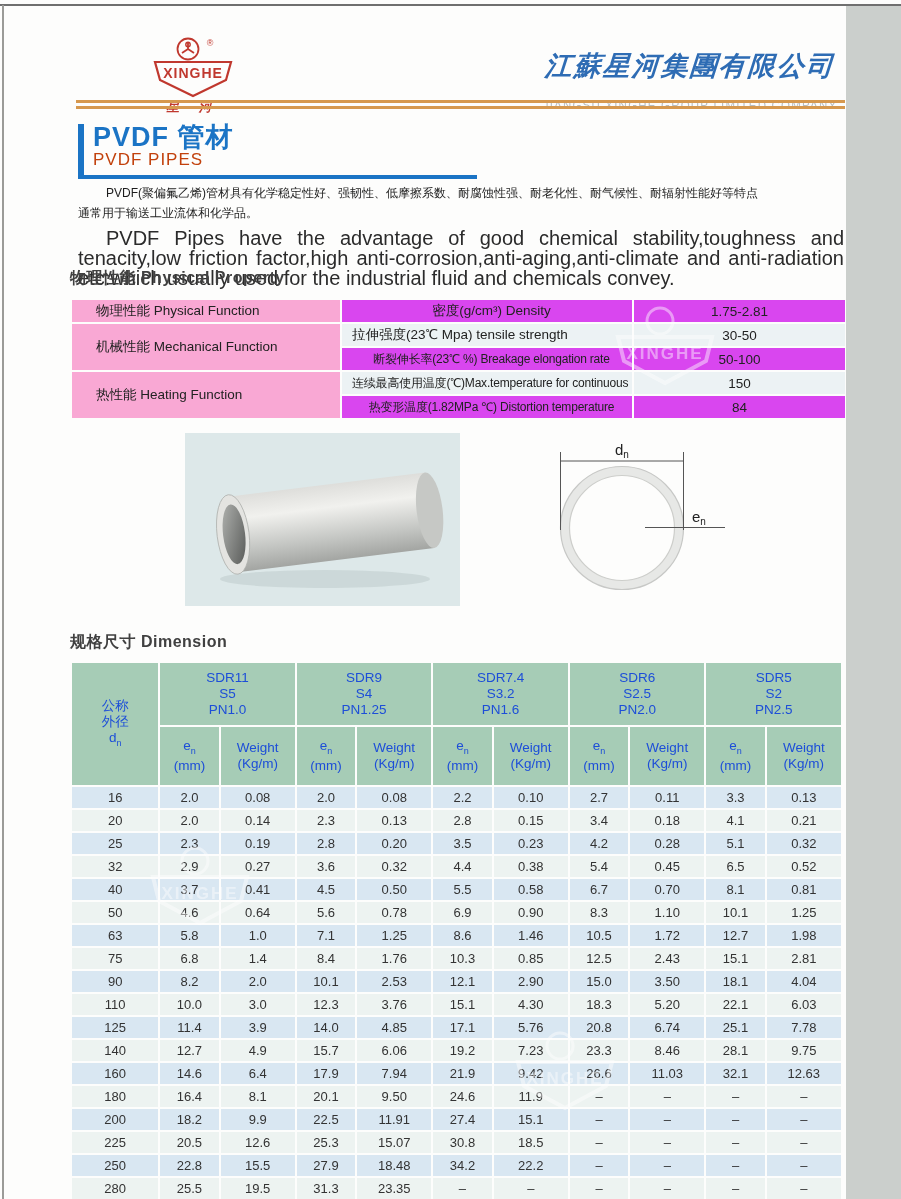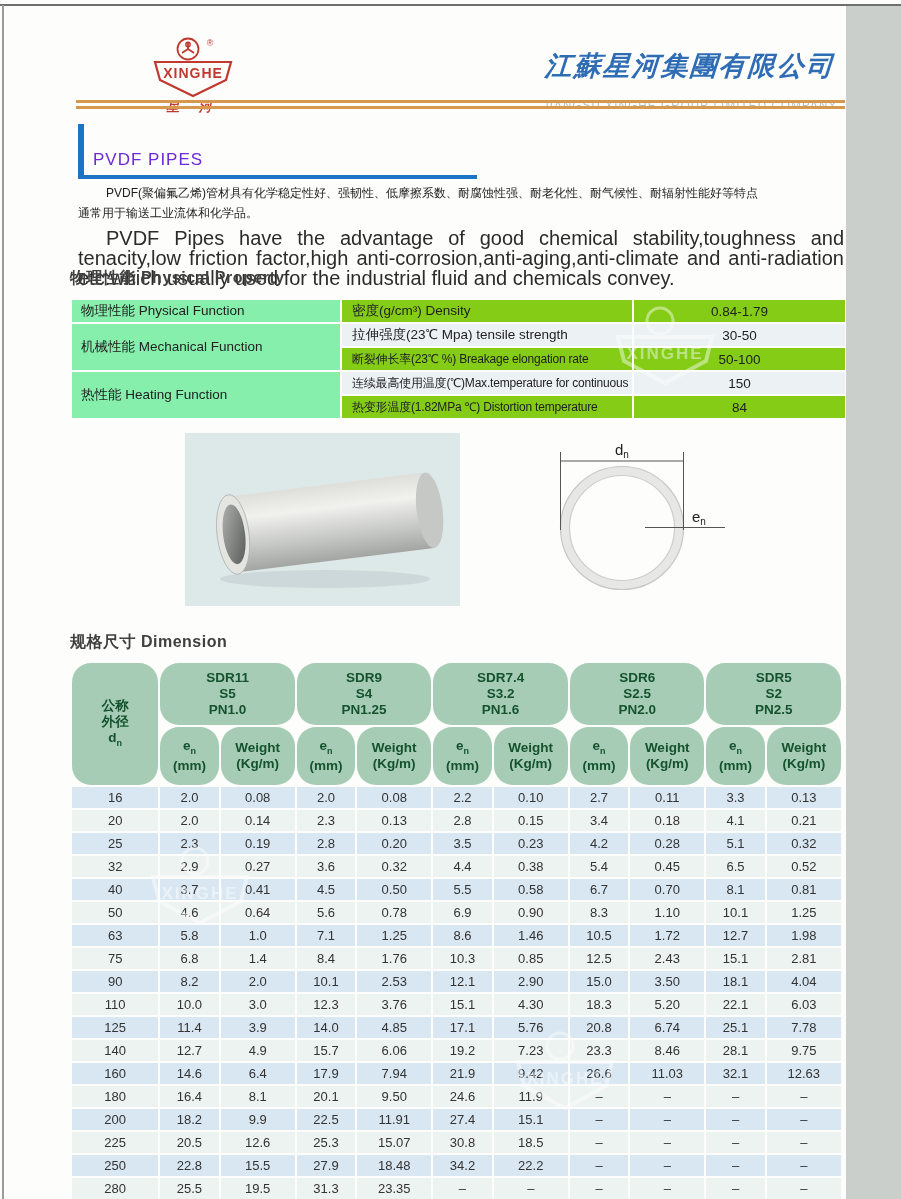--- a/index.html
+++ b/index.html
@@ -12,45 +12,45 @@
   
   .logo{position:absolute;left:138px;top:36px;width:116px;height:82px;}
   .logo .cn{position:absolute;left:0;top:62px;width:110px;text-align:center;color:#c0382e;font-size:13px;font-weight:bold;font-style:italic;letter-spacing:8px;}
   .company{position:absolute;left:530px;top:48px;width:320px;text-align:center;}
   .company .cn{color:#2e6cb4;font-size:27px;font-weight:bold;font-style:italic;letter-spacing:2px;transform:skewX(-4deg);}
   .company .en{color:#b9bdbf;font-size:11.5px;letter-spacing:1.2px;margin-top:15px;}
   .gold-line{position:absolute;left:76px;width:769px;height:2.5px;background:#d6984e;}
   
   .title-bar{position:absolute;left:78px;top:124px;width:6px;height:51px;background:#1b74c5;}
   .title-cn{position:absolute;left:93px;top:119px;font-size:27px;font-weight:bold;color:#1b74c5;letter-spacing:1px;}
-  .title-en{position:absolute;left:93px;top:150px;font-size:17px;color:#6d28d9;letter-spacing:1px;text-align:right;}
+  .title-en{position:absolute;left:93px;top:150px;font-size:17px;color:#c2410c;letter-spacing:1px;text-align:right;}
   .title-underline{position:absolute;left:78px;top:175px;width:399px;height:4px;background:#1b74c5;}
   
   .intro{position:absolute;left:78px;top:184px;width:766px;color:#1d1d1d;}
   .intro .zh{font-size:12px;line-height:19.5px;}
   .intro .zh .indent{display:inline-block;width:28px;}
   .intro .en{margin-top:5px;font-size:20px;line-height:20px;text-align:justify;text-indent:28px;color:#2b2b2b;}
   
   .sec-title{position:absolute;left:70px;font-size:16px;font-weight:bold;color:#404040;letter-spacing:0.5px;}
   
   .ptable{position:absolute;left:70px;top:298px;border-collapse:separate;border-spacing:2px;width:773px;table-layout:fixed;}
   .ptable td{height:20px;font-size:13.5px;color:#222;vertical-align:middle;}
-  .ptable td.fn{background:#86efac;padding-left:9px;}
+  .ptable td.fn{background:#f9a8d4;padding-left:24px;}
   .ptable td.prop{padding-left:10px;white-space:nowrap;overflow:hidden;}
   .ptable td.prop.tight{font-size:12px;letter-spacing:-0.2px;}
   .ptable td.val{text-align:center;}
-  .ptable tr .r0{background:#84cc16;}
+  .ptable tr .r0{background:#d946ef;text-align:center;}
   .ptable tr .r1{background:#ecf2f4;}
   
   .photo{position:absolute;left:185px;top:433px;width:275px;height:173px;background:#dde8e9;}
   .diagram{position:absolute;left:545px;top:438px;width:195px;height:172px;}
   .dim-label{font-size:15px;fill:#222;}
   
   .dtable{position:absolute;left:70px;top:661px;border-collapse:separate;border-spacing:2px;width:773px;table-layout:fixed;}
-  .dtable th{background:#a6ccb6;font-weight:bold;color:#14532d;border-radius:19px;}
+  .dtable th{background:#a6ccb6;font-weight:normal;color:#1d4ed8;}
   .dtable th.first{font-size:13.5px;line-height:16px;}
   .dtable th.grp{height:60px;font-size:13.5px;line-height:16px;}
   .dtable th.sub{height:56px;font-size:13.5px;line-height:16px;}
   .dtable td{height:19px;font-size:13px;color:#333;text-align:center;vertical-align:middle;}
   .dtable tr.blue td{background:#d9e7f2;}
   .dtable tr.lt td{background:#edf3f1;}
   sub{font-size:9px;}
   
   .wm{position:absolute;opacity:0.45;pointer-events:none;}
 </style>
@@ -74,41 +74,42 @@
     <div class="cn">星 河</div>
   </div>
   <div class="company">
     <div class="cn">江蘇星河集團有限公司</div>
     <div class="en">JIANGSU XINGHE GROUP LIMITED COMPANY</div>
   </div>
   <div class="gold-line" style="top:100px"></div>
   <div class="gold-line" style="top:106px"></div>
 
   <div class="title-bar"></div>
+  <div class="title-cn">PVDF 管材</div>
   <div class="title-en">PVDF PIPES</div>
   <div class="title-underline"></div>
 
   <div class="intro">
     <div class="zh"><span class="indent"></span><span>PVDF(聚偏氟乙烯)管材具有化学稳定性好、强韧性、低摩擦系数、耐腐蚀性强、耐老化性、耐气候性、耐辐射性能好等特点</span><br>
       <span>通常用于输送工业流体和化学品。</span></div>
     <div class="en">PVDF Pipes have the advantage of good chemical stability,toughness and tenacity,low friction factor,high anti-corrosion,anti-aging,anti-climate and anti-radiation etc.which usually used for the industrial fluid and chemicals convey.</div>
   </div>
 
   <div class="sec-title" style="top:268px">物理性能 Physical Property</div>
   <table class="ptable">
     <colgroup>
         <col style="width:268px">
         <col style="width:290px">
         <col style="width:211px">
       </colgroup>
     <tbody>
         <tr>
           <td class="fn" rowspan="1">物理性能 Physical Function</td>
           <td class="prop r0">密度(g/cm³) Density</td>
-          <td class="val r0">0.84-1.79</td>
+          <td class="val r0">1.75-2.81</td>
         </tr>
         <tr>
           <td class="fn" rowspan="2">机械性能 Mechanical Function</td>
           <td class="prop r1">拉伸强度(23℃ Mpa) tensile strength</td>
           <td class="val r1">30-50</td>
         </tr>
         <tr>
           <td class="prop r0 tight">断裂伸长率(23℃ %) Breakage elongation rate</td>
           <td class="val r0">50-100</td>
         </tr>

